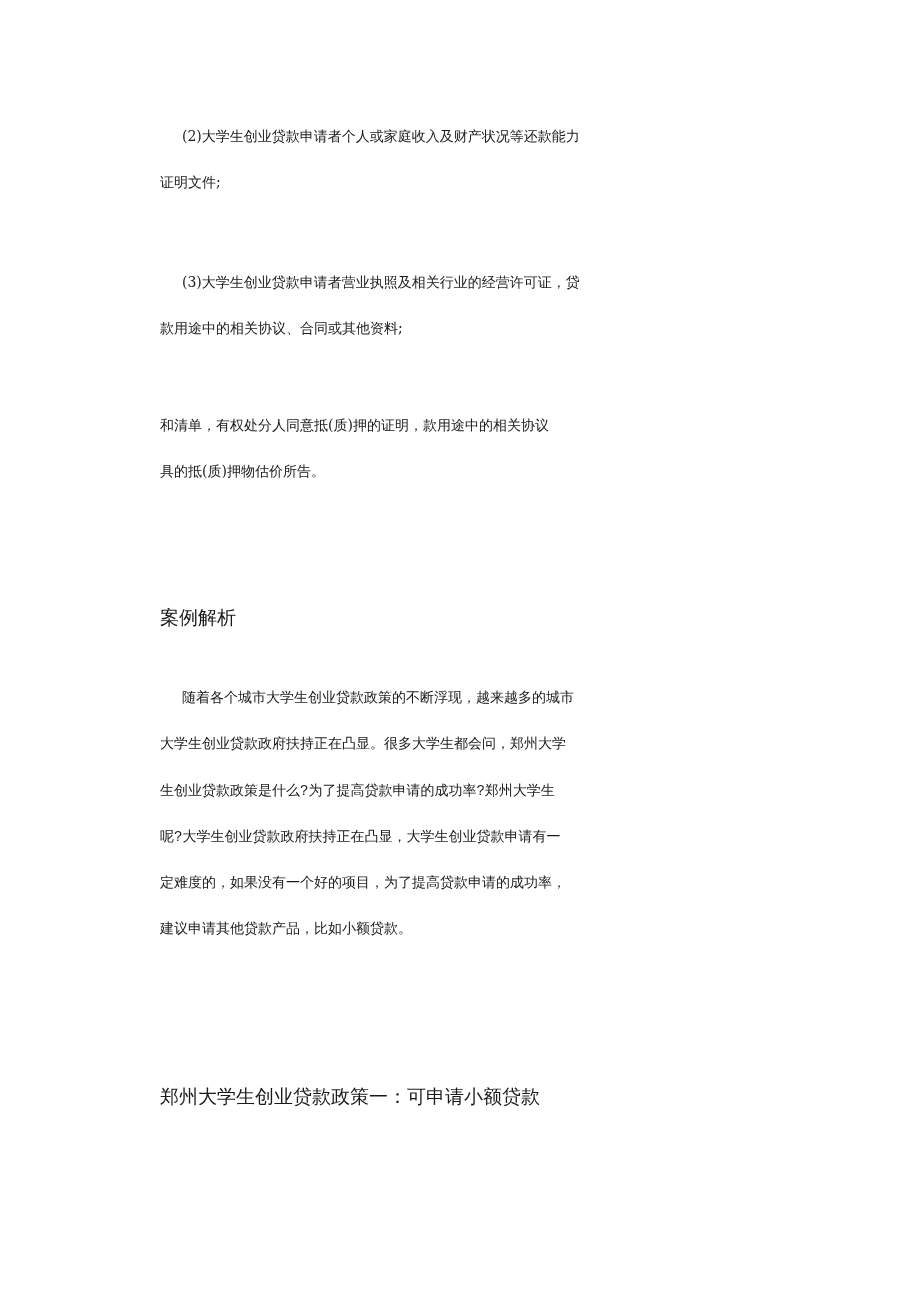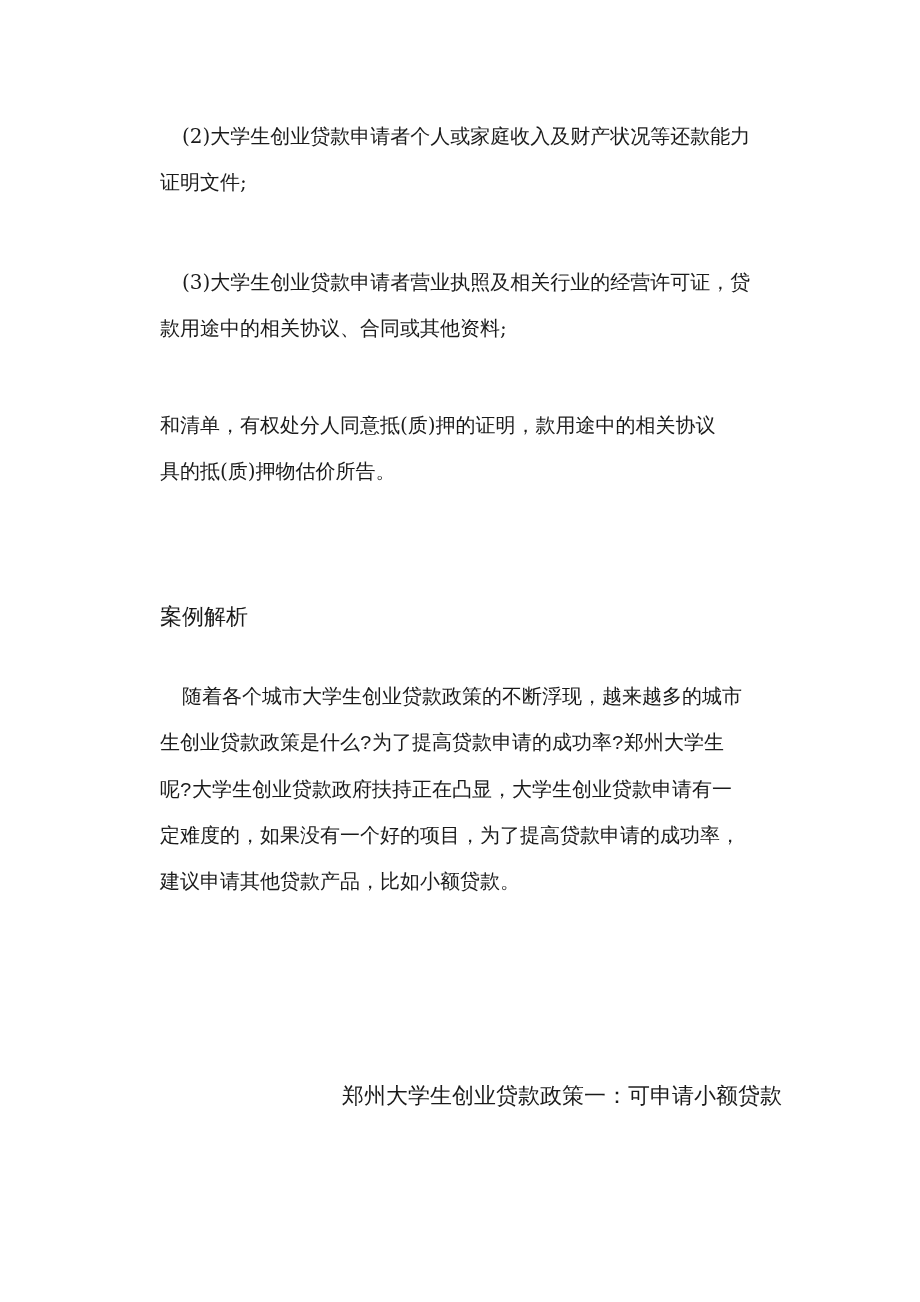--- a/index.html
+++ b/index.html
@@ -18,32 +18,32 @@
     .page {
       position: absolute;
       left: 138px;
       top: 0;
       width: 644px;
     }
     .para {
       position: absolute;
       left: 0;
       width: 644px;
-      font-size: 20px;
+      font-size: 14px;
       line-height: 46.3px;
       text-indent: 22px;
       letter-spacing: 8.8px;
       word-break: break-all;
       margin: 0;
     }
     .heading {
       position: absolute;
       left: 0;
       width: 644px;
-      font-size: 22px;
+      font-size: 19px;
       line-height: 46px;
       text-indent: 0;
       padding-left: 0;
       letter-spacing: 1px;
       margin: 0;
     }
     .line {
       display: block;
       white-space: nowrap;
       letter-spacing: 0;
@@ -71,23 +71,24 @@
     <span class="line">和清单，有权处分人同意抵(质)押的证明，款用途中的相关协议</span>
     <span class="line">具的抵(质)押物估价所告。</span>
   </div>
 
   <div class="heading" style="top:594px;">
     <span class="line indent">案例解析</span>
   </div>
 
   <div class="para" style="top:675px;font-family:Liberation Mono, monospace;">
     <span class="line indent">随着各个城市大学生创业贷款政策的不断浮现，越来越多的城市</span>
+    <span class="line">大学生创业贷款政府扶持正在凸显。很多大学生都会问，郑州大学</span>
     <span class="line">生创业贷款政策是什么?为了提高贷款申请的成功率?郑州大学生</span>
     <span class="line">呢?大学生创业贷款政府扶持正在凸显，大学生创业贷款申请有一</span>
     <span class="line">定难度的，如果没有一个好的项目，为了提高贷款申请的成功率，</span>
     <span class="line">建议申请其他贷款产品，比如小额贷款。</span>
   </div>
 
-  <div class="heading" style="top:1073px;text-align:right;">
+  <div class="heading" style="top:1073px;">
     <span class="line indent">郑州大学生创业贷款政策一：可申请小额贷款</span>
   </div>
 
 </div>
 
 </body></html>

